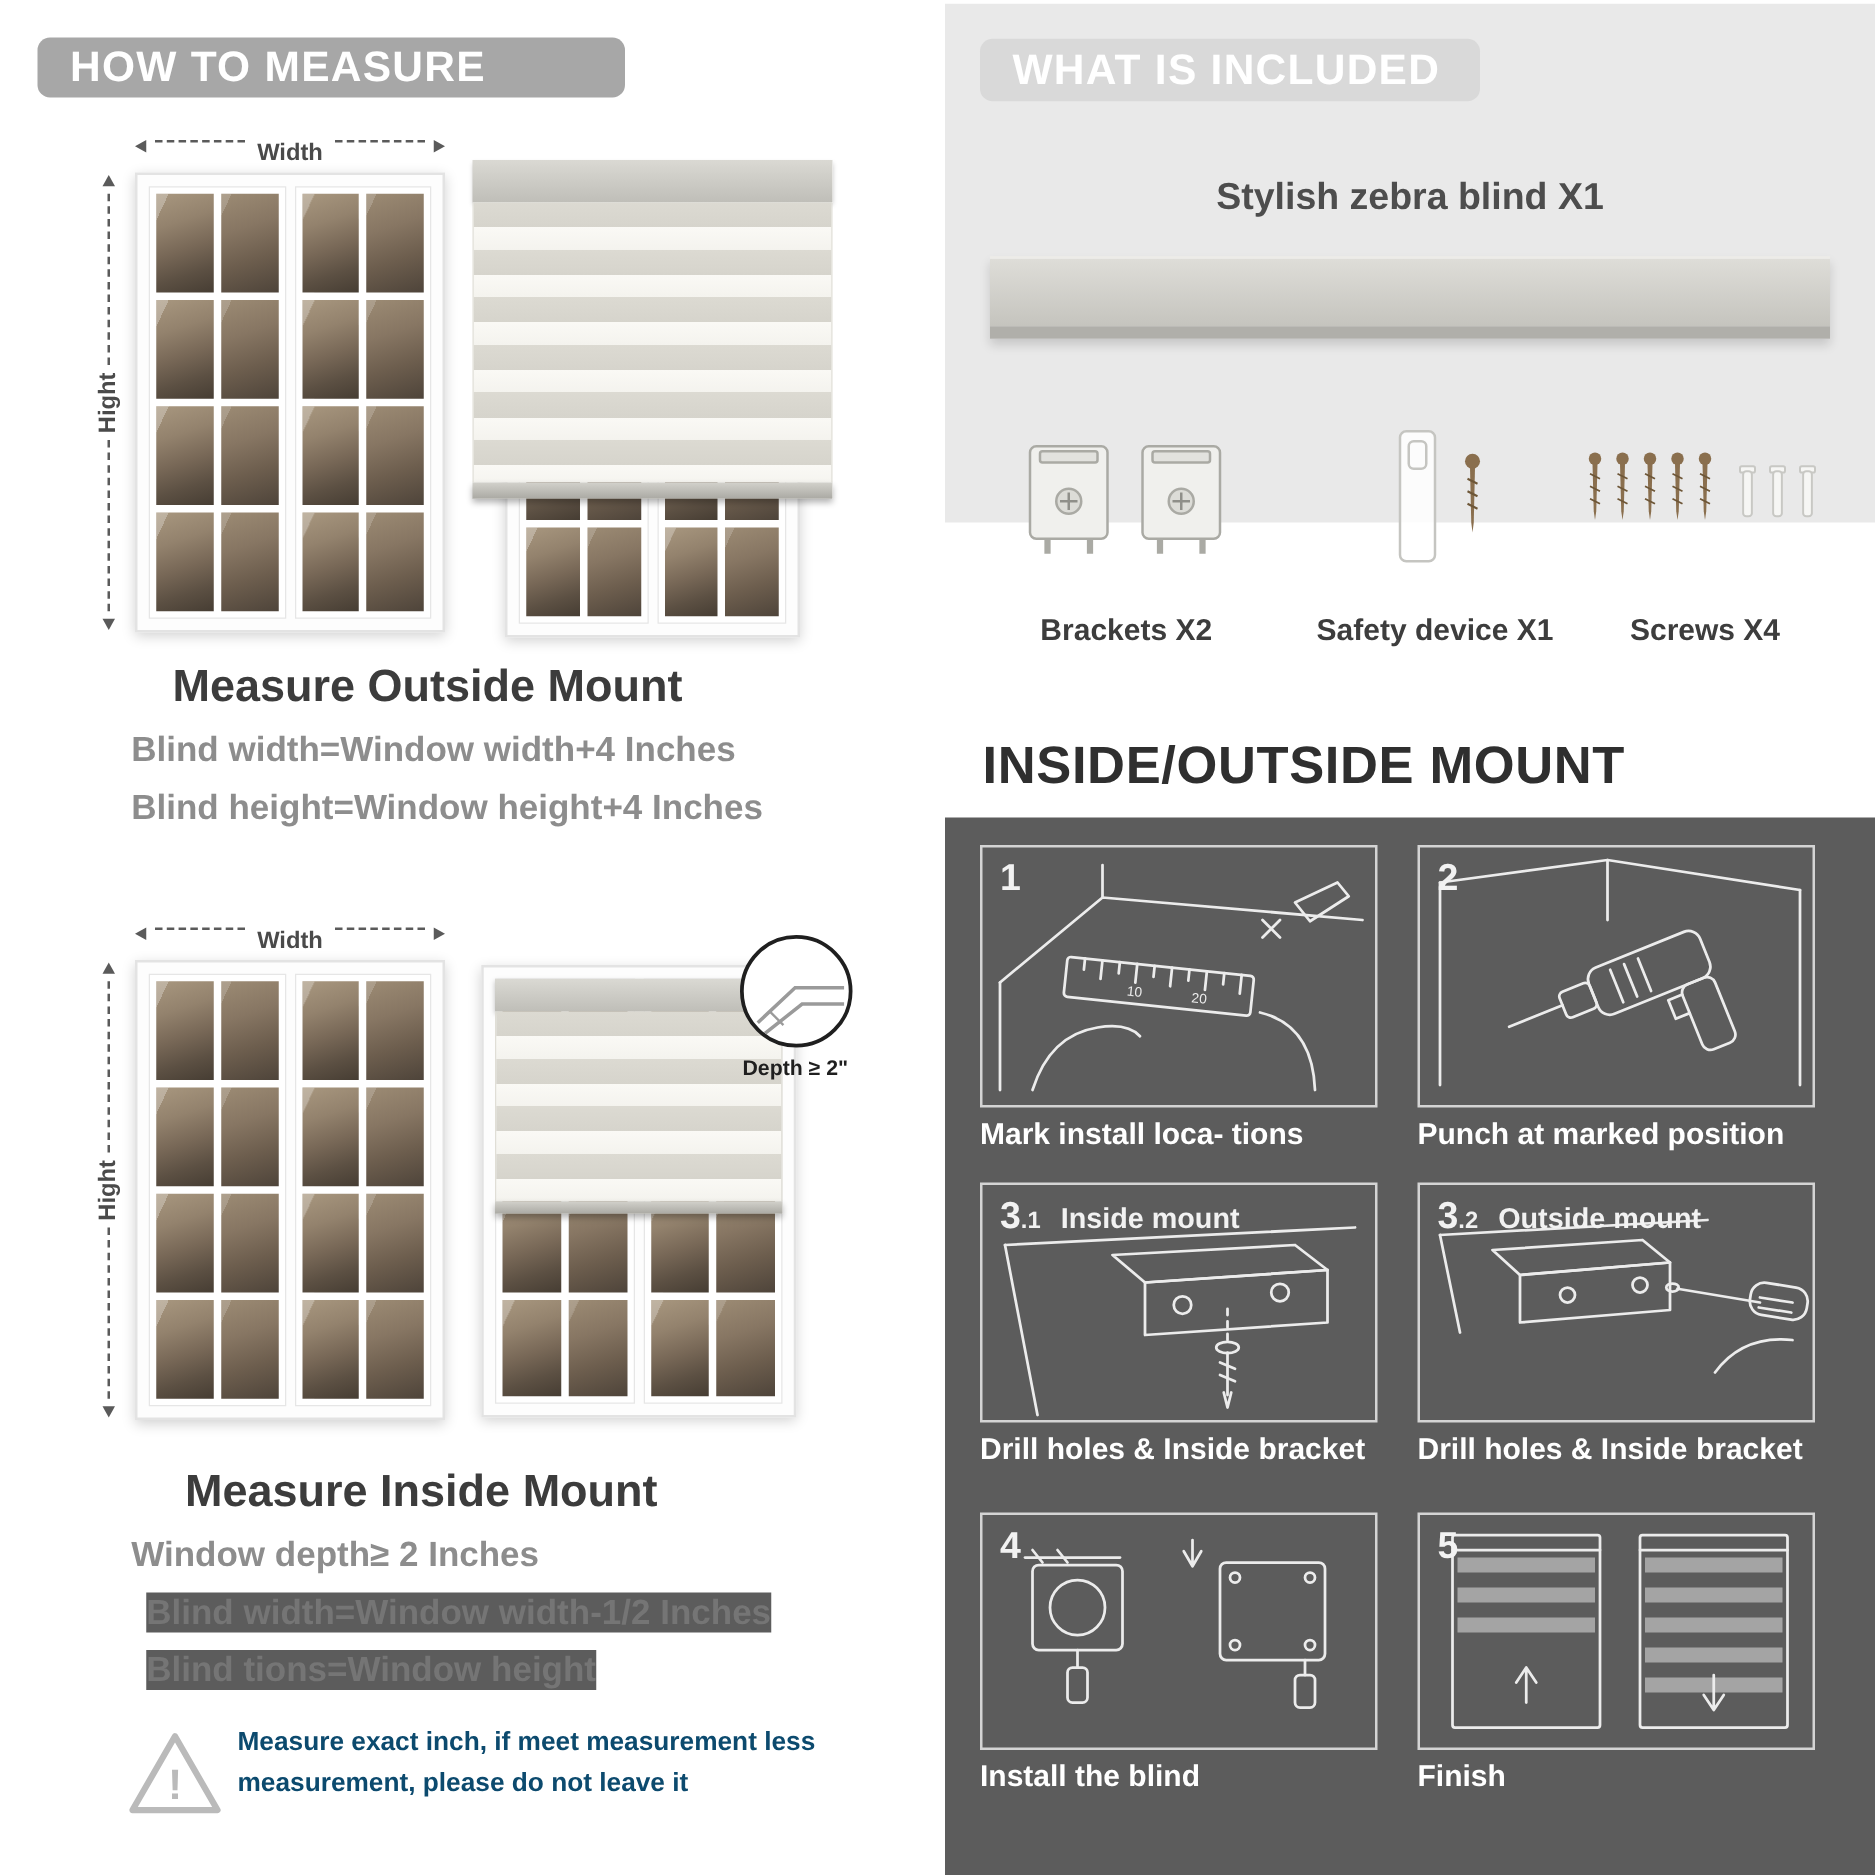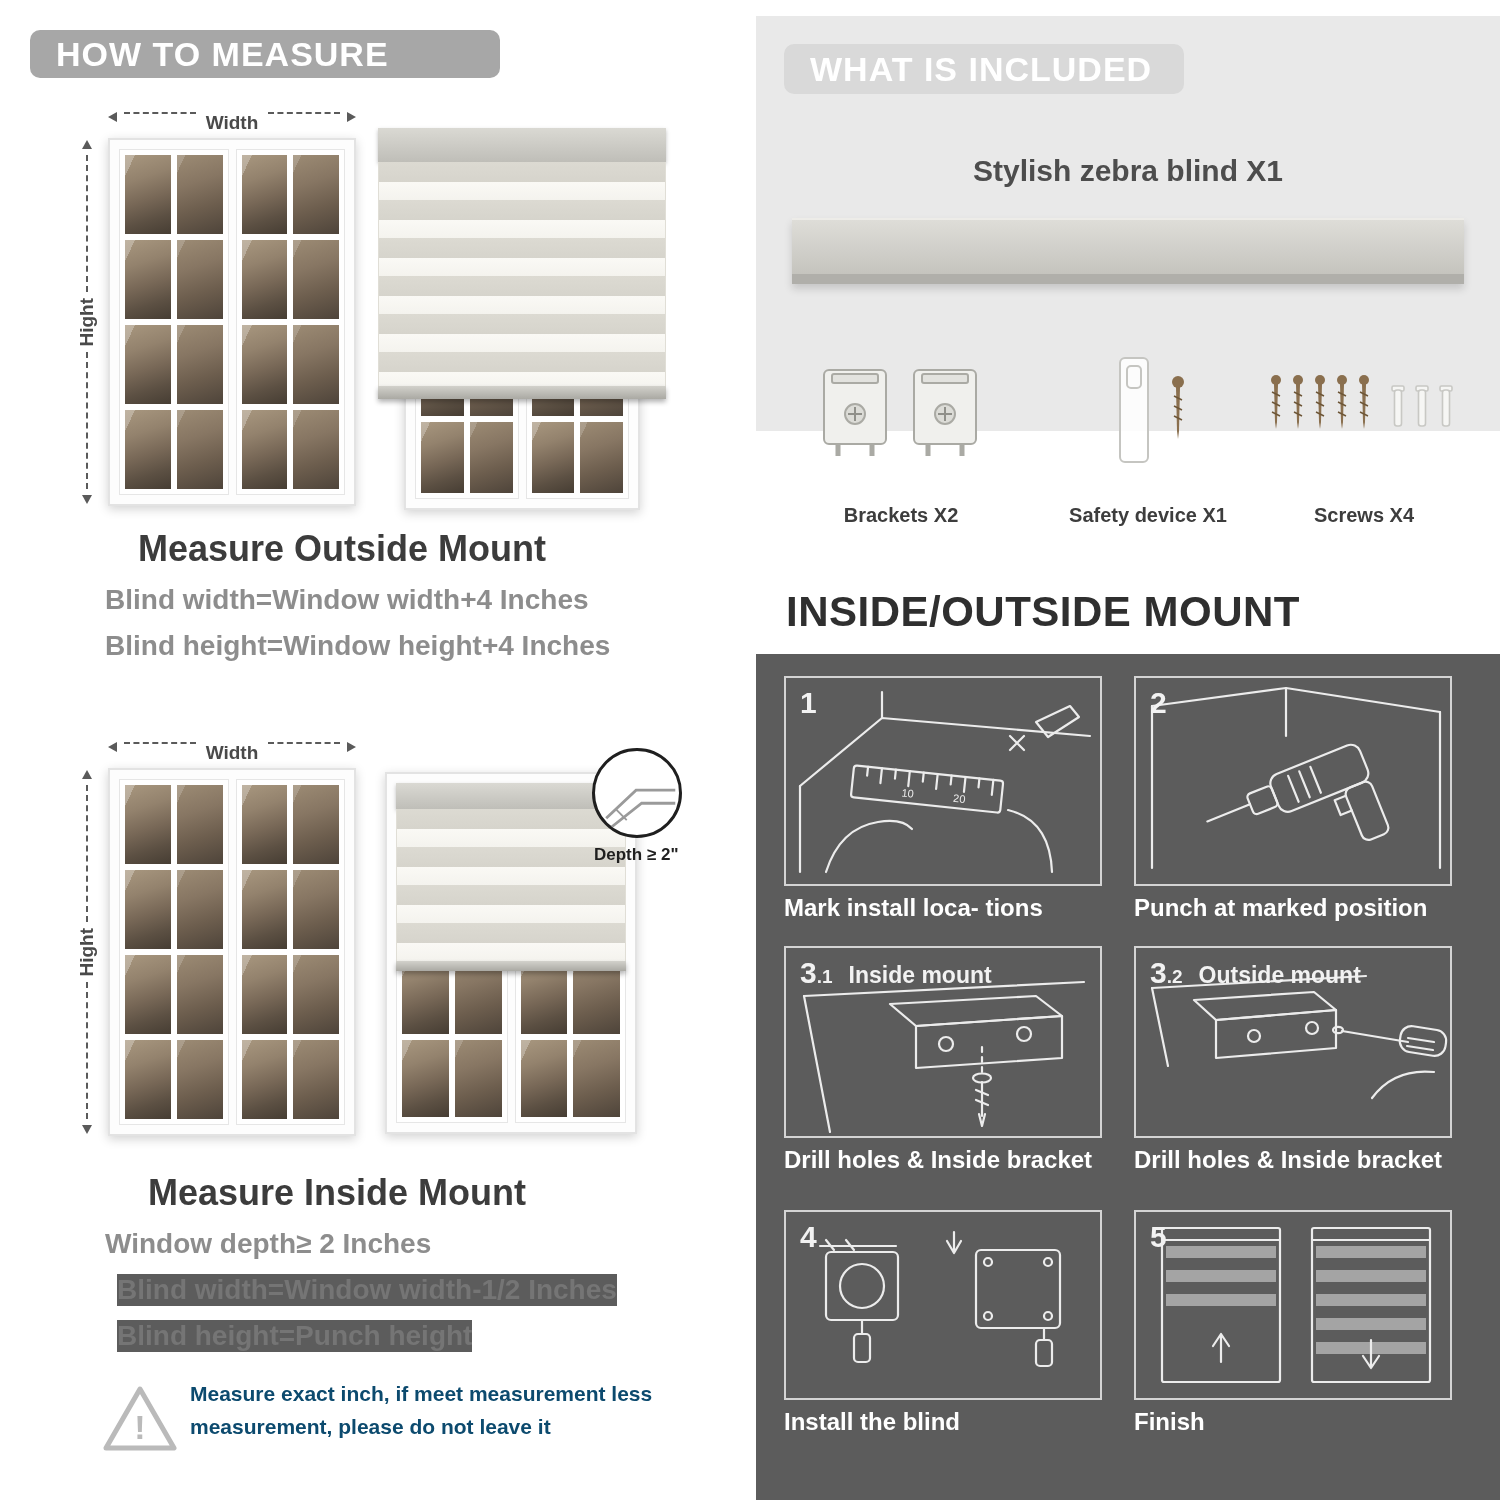--- a/index.html
+++ b/index.html
@@ -52,21 +52,21 @@
   .vlbl { font-size:19px; font-weight:bold; writing-mode:vertical-rl; transform:rotate(180deg); }
 
   .depth-circle { border:3px solid #1f1f1f; border-radius:50%; background:#fff; overflow:hidden; }
   .depth-lbl { font-size:17px; font-weight:bold; color:#1f1f1f; }
 
   
   .right-top { background:#e9e9e9; }
   .blind-name { font-size:30px; font-weight:bold; color:#4d4d4d; text-align:center; }
   .headrail { background:linear-gradient(#deddd8,#c5c4be); border-top:2px solid #edece8;
               border-bottom:10px solid #b0afaa; box-shadow:0 5px 8px rgba(0,0,0,.15); }
-  .item-lbl { font-size:20px; font-weight:bold; color:#3d3d3d; text-align:center; }
+  .item-lbl { font-size:24px; font-weight:bold; color:#3d3d3d; text-align:center; }
 
   .mount-title-strip { background:#ffffff; }
   .mount-title { font-size:42px; font-weight:bold; color:#2f2f2f; letter-spacing:.5px; }
   .dark { background:#5c5c5c; }
   .panel { position:absolute; border:2px solid #d4d4d4; }
   .step-head { position:absolute; left:14px; top:8px; display:flex; align-items:baseline; color:#f2f2f2; z-index:2; }
   .step-num { font-size:30px; font-weight:bold; }
   .step-sub { font-size:19px; font-weight:bold; }
   .step-lbl { font-size:23px; font-weight:bold; margin-left:16px; }
   .caption { position:absolute; color:#ffffff; font-size:24px; font-weight:bold; }
@@ -229,32 +229,32 @@
         <path d="M12,86 L50,56 L86,56"></path>
         <path d="M22,62 l12,12" stroke-width="2"></path>
       </g>
     </svg>
   </div>
   <div class="abs depth-lbl" style="left:594px;top:845px;width:130px">Depth ≥ 2"</div>
 
   <div class="abs h1" style="left:115px;top:1172px">Measure Inside Mount</div>
   <div class="abs formula" style="left:105px;top:1228px">Window depth≥ 2 Inches</div>
   <div class="abs formula dark" style="left:105px;top:1274px">Blind width=Window width-1/2 Inches</div>
-  <div class="abs formula dark" style="left:105px;top:1320px">Blind height=Punch height</div>
+  <div class="abs formula dark" style="left:105px;top:1320px">Blind tions=Window height</div>
 
   <svg class="abs" style="left:100px;top:1382px" width="80" height="74" viewBox="0 0 80 74">
     <path d="M40,7 L74,66 H6 Z" fill="none" stroke="#bababa" stroke-width="5" stroke-linejoin="round"></path>
     <text x="40" y="57" text-anchor="middle" font-size="34" font-weight="bold" fill="#bababa">!</text>
   </svg>
   <div class="abs note" style="left:190px;top:1378px;width:480px">
     <div>Measure exact inch, if meet measurement less</div>
     <div>measurement, please do not leave it</div>
   </div>
 
-  <div class="abs right-top" style="left:756px;top:16px;width:744px;height:415px">
+  <div class="abs right-top" style="left:756px;top:3px;width:744px;height:415px">
     <div class="abs banner light" style="left:28px;top:28px;width:400px;height:50px">
       <span>WHAT IS INCLUDED</span>
     </div>
     <div class="abs blind-name" style="left:0;top:138px;width:100%">Stylish zebra blind X1</div>
 
     <div class="abs headrail" style="left:36px;top:202px;width:672px;height:66px"></div>
 
     <svg class="abs" style="left:62px;top:344px" width="168" height="112" viewBox="0 0 168 112">
       <g stroke="#aaaaa4" stroke-width="2" fill="#f0f0ed">
         <rect x="6" y="10" width="62" height="74" rx="5"></rect>

